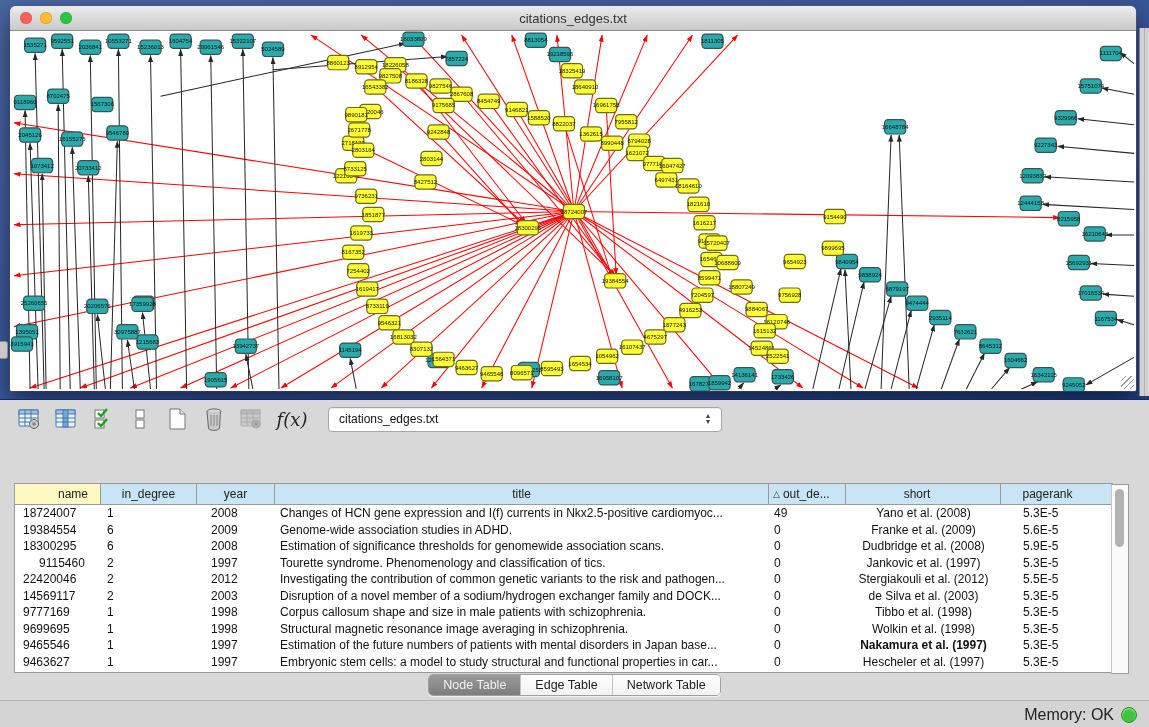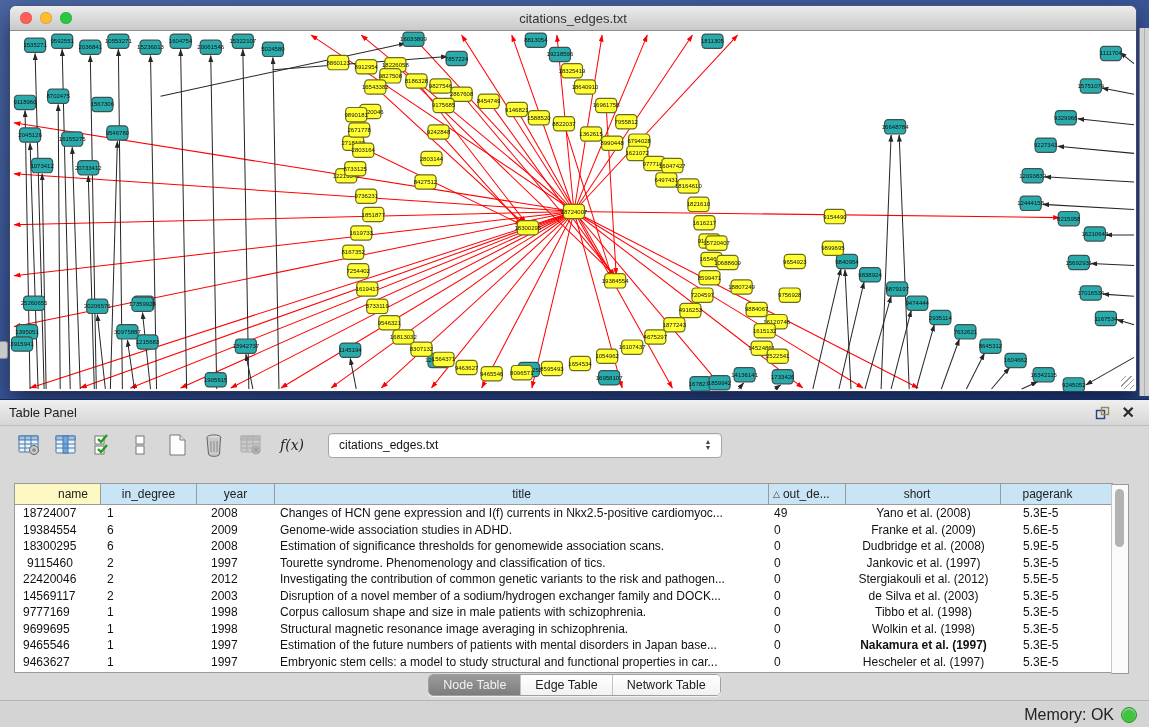--- a/index.html
+++ b/index.html
@@ -58,21 +58,21 @@
   }
   .tp-title{font-size:13px;color:#222;padding-left:9px;flex:1;}
   .tp-buttons{display:flex;align-items:center;gap:12px;padding-right:14px;}
   .float-icon svg{display:block;}
   .close-icon{font-size:16px;font-weight:bold;color:#2b2b2b;line-height:14px;cursor:default;}
   .tp-toolbar{
     height:38px;display:flex;align-items:center;gap:11px;padding-left:16px;
   }
   .tb-btn{width:26px;height:26px;border:none;background:transparent;padding:1px;display:flex;align-items:center;justify-content:center;}
   .tb-btn svg{display:block;}
-  .fx-label{font-family:"DejaVu Serif",serif;font-style:italic;font-size:14px;color:#222;}
+  .fx-label{font-family:"DejaVu Serif",serif;font-style:italic;font-size:18px;color:#222;}
   .combo{
     width:392px;height:23px;margin-left:8px;background:#fff;
     border:1px solid #a6a6a6;border-radius:4px;display:flex;align-items:center;
     box-shadow:inset 0 1px 1px rgba(0,0,0,.08);
   }
   .combo-text{flex:1;font-size:12px;color:#111;padding-left:10px;}
   .combo-arrows{width:18px;display:flex;flex-direction:column;align-items:center;line-height:6px;padding-right:4px;}
   .combo-arrows span{font-size:7px;color:#444;}
   
   .tbl-wrap{
@@ -799,32 +799,20 @@
       <div class="resize-grip"></div>
     </div>
   </div>
   <div class="left-grip"></div>
   <div class="right-strip">
       <div class="inner-line"></div>
     </div>
 </div>
 
 <div class="table-panel">
-  <div class="tp-titlebar">
-    <span class="tp-title">Table Panel</span>
-    <span class="tp-buttons">
-      <span class="float-icon">
-        <svg width="15" height="14" viewBox="0 0 15 14">
-          <rect x="1.5" y="4.5" width="8" height="8" fill="none" stroke="#27408b" stroke-width="1.4"></rect>
-          <rect x="6.5" y="1.5" width="7" height="7" fill="none" stroke="#9a8a4a" stroke-width="1.4"></rect>
-        </svg>
-      </span>
-      <span class="close-icon">✕</span>
-    </span>
-  </div>
 
   <div class="tp-toolbar">
     <button class="tb-btn" title="">
       <svg width="24" height="24" viewBox="0 0 24 24">
         <rect x="2" y="3" width="19" height="16" rx="1" fill="#eaf4fc" stroke="#4a77a8"></rect>
         <rect x="2" y="3" width="19" height="4" fill="#9fc4e8" stroke="#4a77a8"></rect>
         <path d="M8 3v16 M14 3v16 M2 11h19 M2 15h19" stroke="#4a77a8" stroke-width="1" fill="none"></path>
         <circle cx="17" cy="17" r="4.5" fill="#c9c9c9" stroke="#666"></circle>
         <circle cx="17" cy="17" r="1.8" fill="#888"></circle>
       </svg>
@@ -932,21 +920,21 @@
         <div class="t-row">
           <div class="t-cell al-l" style="width: 86px; padding-left: 8px;">18300295</div>
           <div class="t-cell al-l" style="width: 96px; padding-left: 6px;">6</div>
           <div class="t-cell al-l" style="width: 78px; padding-left: 14px;">2008</div>
           <div class="t-cell al-l" style="width: 494px; padding-left: 5px;">Estimation of significance thresholds for genomewide association scans.</div>
           <div class="t-cell al-l" style="width: 77px; padding-left: 5px;">0</div>
           <div class="t-cell al-c" style="width: 155px; padding-left: 0px;">Dudbridge et al. (2008)</div>
           <div class="t-cell al-l" style="width: 93px; padding-left: 22px;">5.9E-5</div>
         </div>
         <div class="t-row">
-          <div class="t-cell al-l" style="width: 86px; padding-left: 12px;">9115460</div>
+          <div class="t-cell al-l" style="width: 86px; padding-left: 24px;">9115460</div>
           <div class="t-cell al-l" style="width: 96px; padding-left: 6px;">2</div>
           <div class="t-cell al-l" style="width: 78px; padding-left: 14px;">1997</div>
           <div class="t-cell al-l" style="width: 494px; padding-left: 5px;">Tourette syndrome. Phenomenology and classification of tics.</div>
           <div class="t-cell al-l" style="width: 77px; padding-left: 5px;">0</div>
           <div class="t-cell al-c" style="width: 155px; padding-left: 0px;">Jankovic et al. (1997)</div>
           <div class="t-cell al-l" style="width: 93px; padding-left: 22px;">5.3E-5</div>
         </div>
         <div class="t-row">
           <div class="t-cell al-l" style="width: 86px; padding-left: 8px;">22420046</div>
           <div class="t-cell al-l" style="width: 96px; padding-left: 6px;">2</div>

